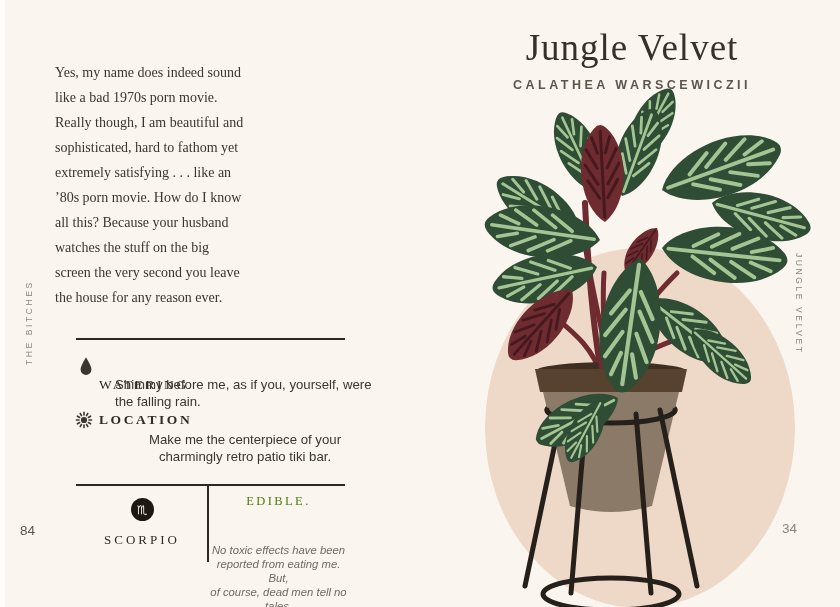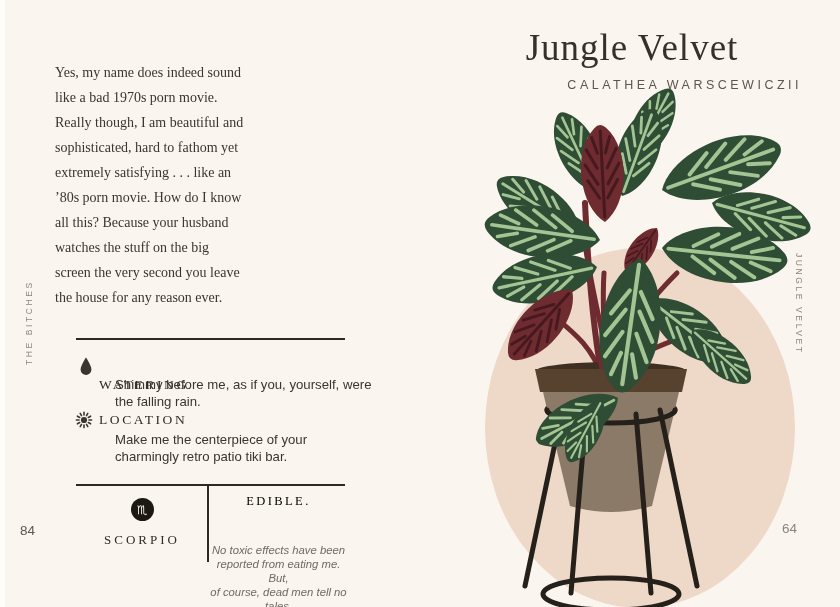--- a/index.html
+++ b/index.html
@@ -26,46 +26,46 @@
   .rule{position:absolute;background:var(--rule);}
   .rule-top{left:76px;top:338px;width:269px;height:2px;}
   .rule-bottom{left:76px;top:484px;width:269px;height:2px;}
   .vrule{left:207px;top:486px;width:2px;height:76px;}
 
   .care-icon{position:absolute;color:var(--ink);}
   .icon-drop{left:79px;top:357px;}
   .icon-sun{left:75px;top:411px;}
   .care-label{position:absolute;left:99px;font-family:"Liberation Serif",serif;
     font-size:13.5px;letter-spacing:2.6px;color:#2f2b26;}
-  .care-label.w{top:357px;margin-top:20px;} .care-label.l{top:412px;}
+  .care-label.w{top:357px;margin-top:20px;} .care-label.l{top:412px;font-weight:bold;}
   .care-text{position:absolute;left:99px;width:260px;font-size:13.2px;line-height:16.5px;
     color:#3a352f;white-space:pre-line;margin-left:16px;}
-  .care-text.w{top:377px;} .care-text.l{top:432px;}
+  .care-text.w{top:377px;} .care-text.l{top:432px;text-align:center;}
 
   .zodiac-circle{position:absolute;left:131px;top:498px;width:23px;height:23px;border-radius:50%;
     background:#1c1813;display:flex;align-items:center;justify-content:center;}
   .zodiac-circle span{font-family:"DejaVu Sans",sans-serif;font-size:12px;color:#f7f2ea;line-height:1;}
   .zodiac-name{position:absolute;left:82px;top:532px;width:120px;text-align:center;
     font-family:"Liberation Serif",serif;font-size:13px;letter-spacing:3px;color:#2f2b26;}
 
   .edible-title{position:absolute;left:212px;top:494px;width:133px;text-align:center;
-    font-family:"Liberation Serif",serif;font-size:12.5px;letter-spacing:2.4px;color:#000000;}
+    font-family:"Liberation Serif",serif;font-size:12.5px;letter-spacing:2.4px;color:#4d7c0f;}
   .edible-text{position:absolute;left:206px;top:510px;width:145px;text-align:center;
     font-style:italic;font-size:11.3px;line-height:14px;color:#6f6a63;white-space:pre-line;margin-top:33px;}
 
   .page-num{position:absolute;font-size:13.5px;color:#5b564f;}
   .num-left{left:20px;top:523px;text-align:center;}
   .num-right{left:782px;top:521px;color:#8b857c;}
 
   
   .title{position:absolute;left:462px;top:26px;width:340px;text-align:center;
     font-family:"Liberation Serif",serif;font-weight:400;font-size:37px;
     letter-spacing:1px;color:#34302b;z-index:3;}
-  .subtitle{position:absolute;left:462px;top:78px;width:340px;text-align:right;
-    font-size:12.5px;letter-spacing:3.5px;color:#5c564d;z-index:3;}
+  .subtitle{position:absolute;left:462px;top:78px;width:340px;text-align:center;
+    font-size:12.5px;letter-spacing:3.5px;color:#5c564d;z-index:3;font-weight:bold;}
   .illustration{position:absolute;left:452px;top:88px;width:385px;height:519px;z-index:1;}
 </style>
 </head>
 <body>
 
 <div class="spread">
   <div class="edge-strip"></div>
 
   <div>
     <div class="side-label side-left">THE BITCHES</div>
@@ -184,15 +184,15 @@
 
         <g style="color:var(--leaf-green,#2f4c34);--vn:var(--vein-green,#a3c493)">
           <use href="#lf" transform="translate(188,170) rotate(98) scale(1.4)"></use>
           <use href="#lf" transform="translate(166,310) rotate(152) scale(0.95)"></use>
           <use href="#lf" transform="translate(150,312) rotate(118) scale(0.72)"></use>
         </g>
       </svg>
     </div>
 
     <div class="side-label side-right">JUNGLE VELVET</div>
-    <div class="page-num num-right">64</div>
+    <div class="page-num num-right">34</div>
   </div>
 </div>
 
 </body></html>

